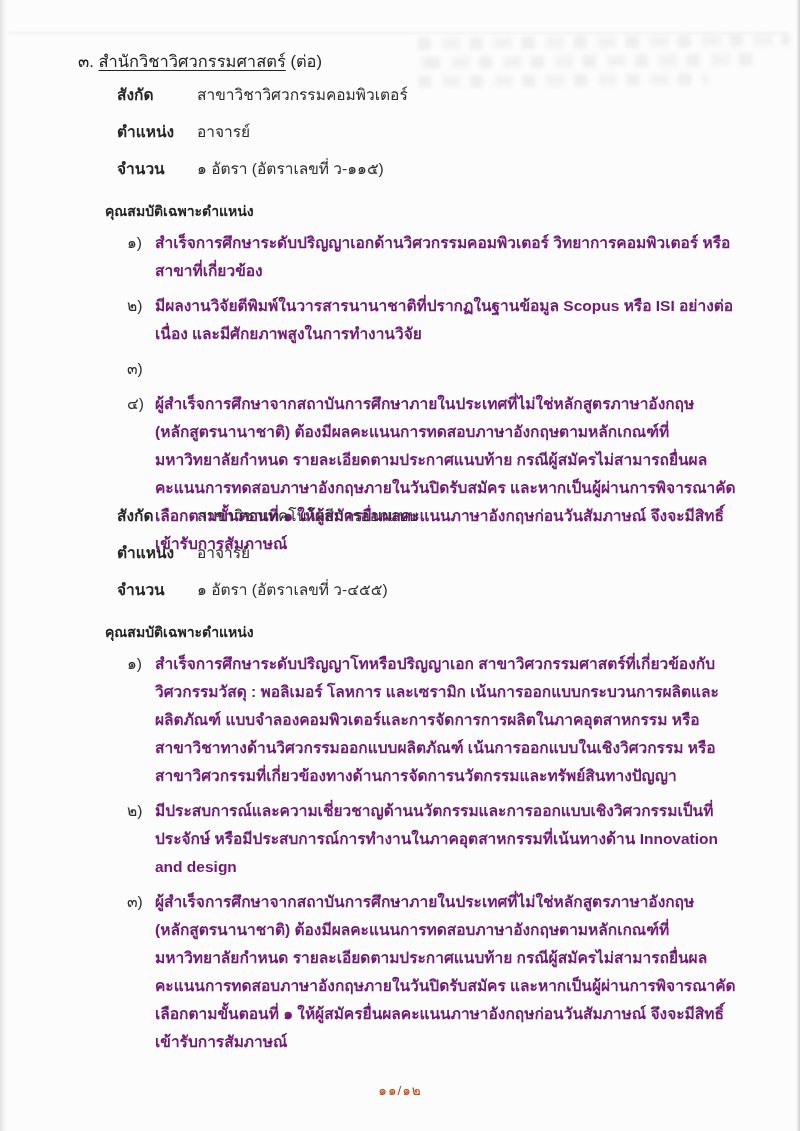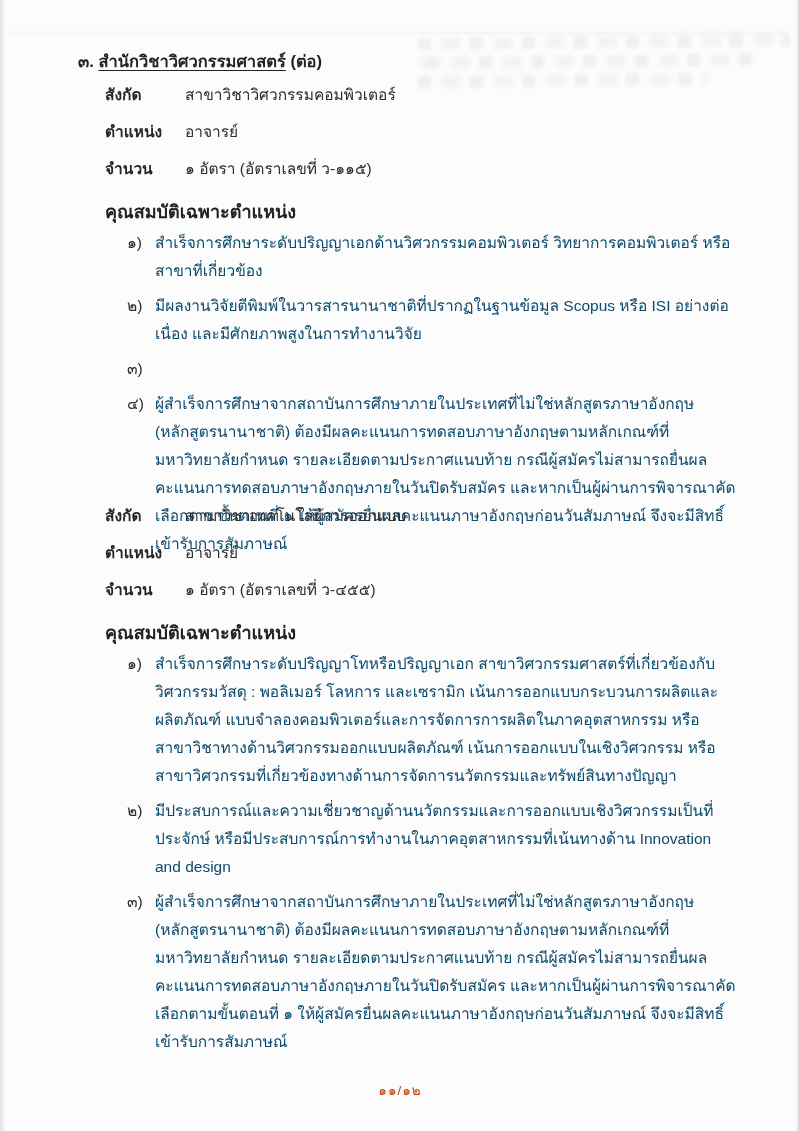--- a/index.html
+++ b/index.html
@@ -40,53 +40,54 @@
       rgba(0,0,0,0) 13px, rgba(0,0,0,0) 24px,
       rgba(120,120,120,0.12) 24px, rgba(120,120,120,0.12) 43px,
       rgba(0,0,0,0) 43px, rgba(0,0,0,0) 52px);
   }
   .ghost-row:nth-child(2){width:92%;background-position:9px 0;}
   .ghost-row:nth-child(3){width:78%;}
 
   
   .doc-heading{
     position:absolute;left:78px;top:48px;
-    font-size:16.5px;font-weight:700;color:#222;
+    font-size:16.5px;font-weight:400;color:#222;
     white-space:nowrap;
   }
   .doc-heading .underlined{text-decoration:underline;text-underline-offset:3px;}
 
   
   .section{position:absolute;left:0;width:800px;}
   .section-1{top:82px;}
   .section-2{top:503px;}
 
   .field-row{
     display:flex;align-items:flex-start;
     margin-left:105px;height:37px;
     font-size:15.5px;
   }
-  .field-label{width:80px;font-weight:700;color:#252525;flex:0 0 80px;}
+  .field-label{width:80px;font-weight:700;color:#252525;flex:0 0 80px;margin-left:12px;}
   .field-value{color:#2d2d2d;}
 
   .quals-heading{
     margin-left:105px;margin-top:2px;height:32px;
-    font-size:18px;font-weight:700;color:#222;
+    font-size:14px;font-weight:700;color:#222;
     display:flex;align-items:center;
   }
   .items{margin-top:2px;}
   .qual-item{display:flex;margin-bottom:7px;}
   .item-num{
     flex:0 0 28px;margin-left:127px;
     font-size:15.5px;line-height:28px;color:#2d2d2d;
   }
   .item-text{
     width:586px;
-    font-size:15.5px;line-height:28px;color:#0c4a6e;
+    font-size:15.5px;line-height:28px;color:#701a75;
     text-align:left;
+    font-weight:bold;
   }
 
   .page-number{
     position:absolute;left:0;bottom:30px;width:100%;
     text-align:center;font-size:13.5px;color:#c2410c;letter-spacing:1px;
   }
 </style>
 </head>
 <body>
 

